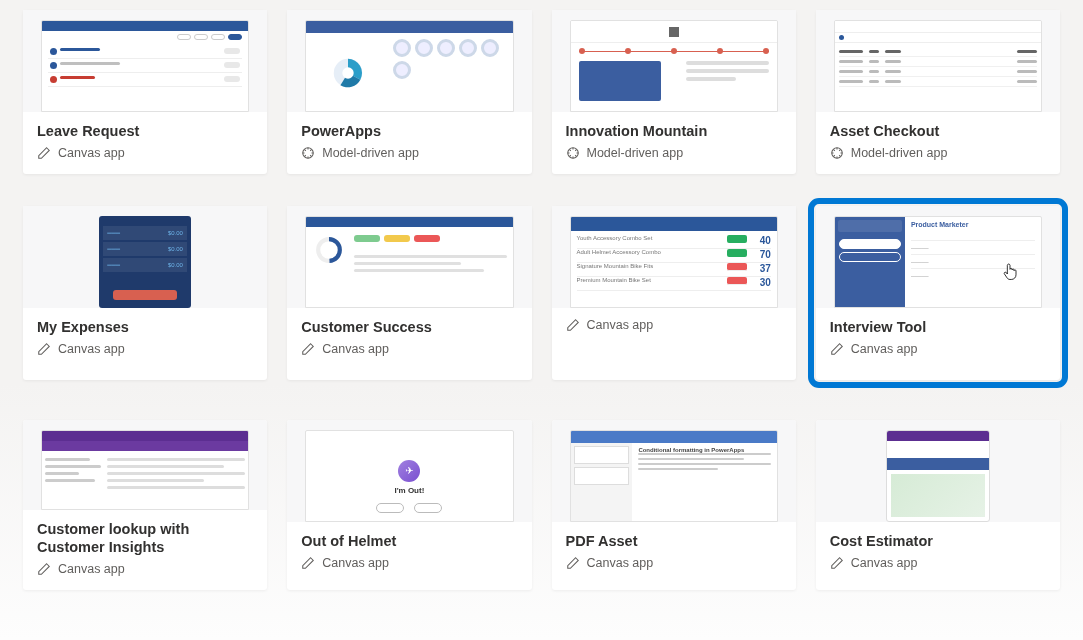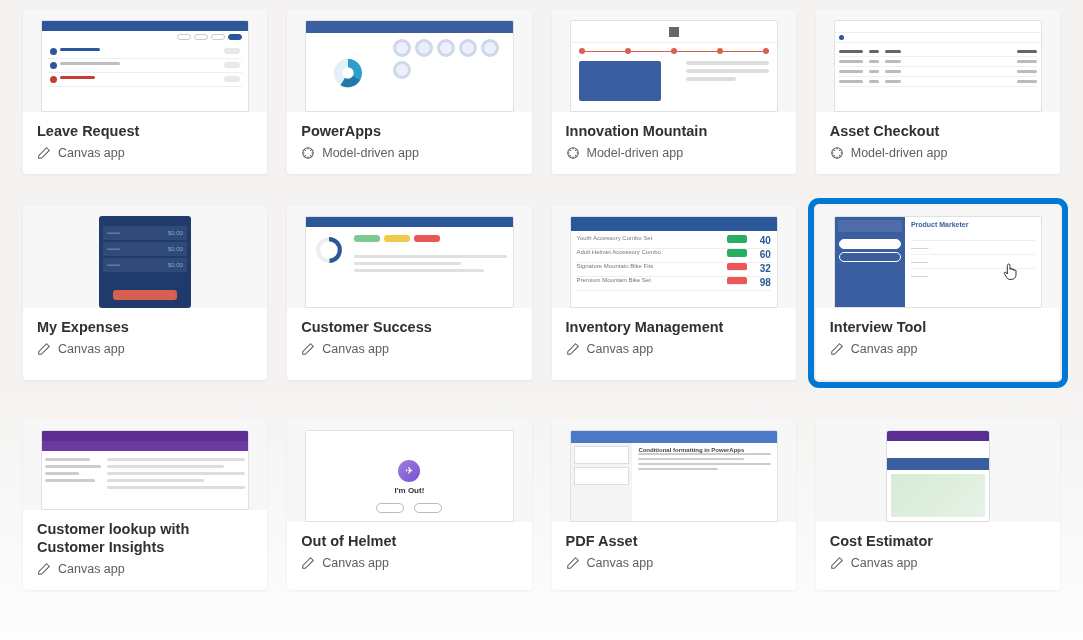--- a/index.html
+++ b/index.html
@@ -429,37 +429,36 @@
         <div class="tbar"></div>
         <div class="rows">
           <div class="r">
               <span class="nm">Youth Accessory Combo Set</span>
               <span class="btn g"></span>
               <span class="n">40</span>
             </div>
           <div class="r">
               <span class="nm">Adult Helmet Accessory Combo</span>
               <span class="btn g"></span>
-              <span class="n">60</span>
+              <span class="n">70</span>
             </div>
           <div class="r">
               <span class="nm">Signature Mountain Bike Fits</span>
               <span class="btn r"></span>
-              <span class="n">32</span>
+              <span class="n">37</span>
             </div>
           <div class="r">
               <span class="nm">Premium Mountain Bike Set</span>
               <span class="btn r"></span>
-              <span class="n">98</span>
-            </div>
-        </div>
-      </div>
-    </div>
-    <div class="meta">
-      <div class="title">Inventory Management</div>
+              <span class="n">30</span>
+            </div>
+        </div>
+      </div>
+    </div>
+    <div class="meta">
       <div class="type">
         <svg viewBox="0 0 16 16" fill="none" stroke="#605e5c" stroke-width="1.2">
             <path d="M11 2l3 3-9 9H2v-3l9-9z"></path>
           </svg>
         <span>Canvas app</span>
       </div>
     </div>
   </div>
 
   <div class="card selected">

